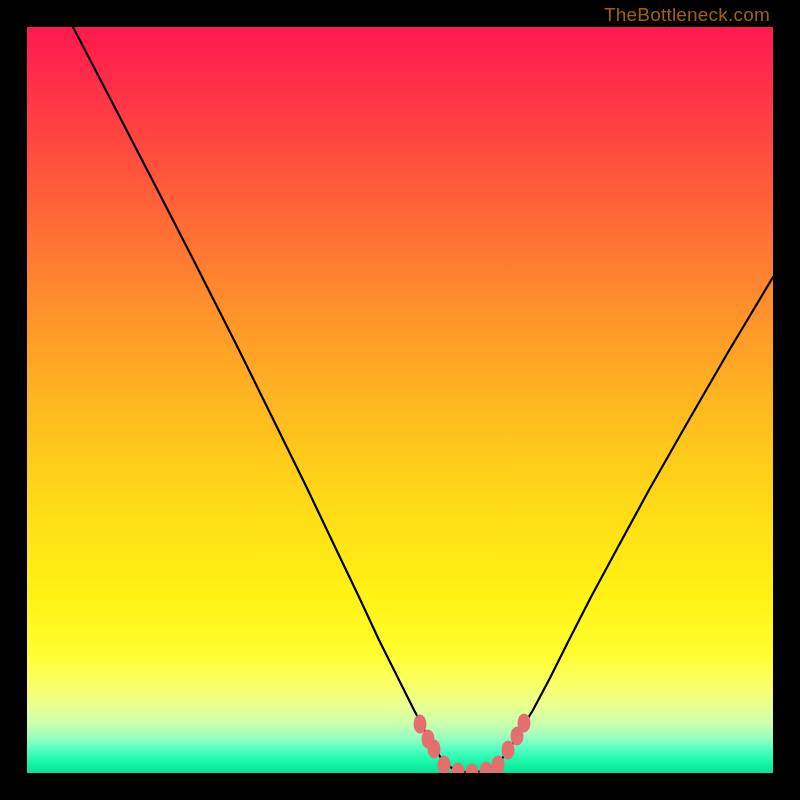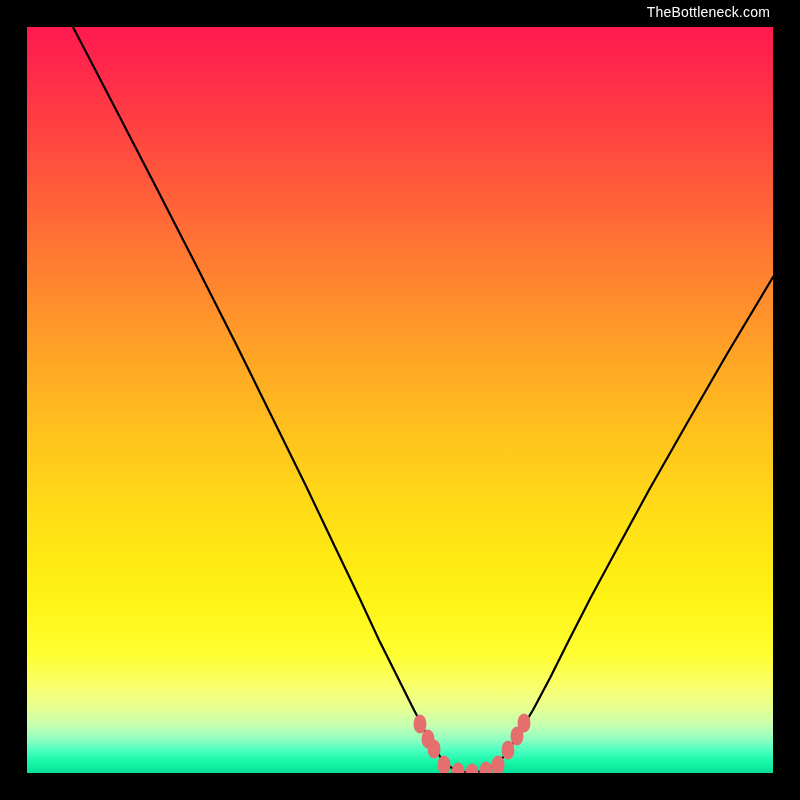--- a/index.html
+++ b/index.html
@@ -52,22 +52,22 @@
   .curve-svg {
     position: absolute;
     inset: 0;
     width: 100%;
     height: 100%;
   }
   .watermark {
     position: absolute;
     top: 4px;
     right: 30px;
-    color: #ffffff;
-    font-size: 14px;
+    color: #a16207;
+    font-size: 19px;
     font-weight: 400;
     letter-spacing: 0.2px;
     user-select: none;
   }
 </style>
 </head>
 <body>
 
 <div class="stage">
 

